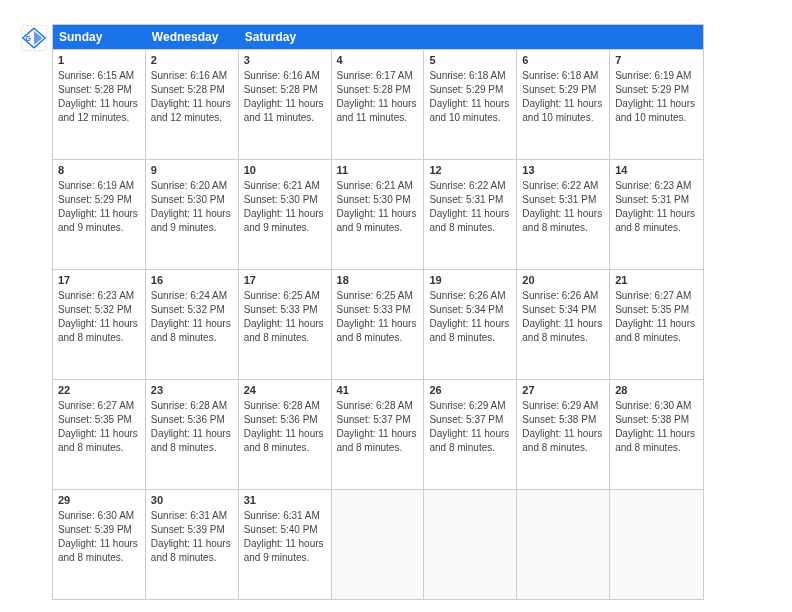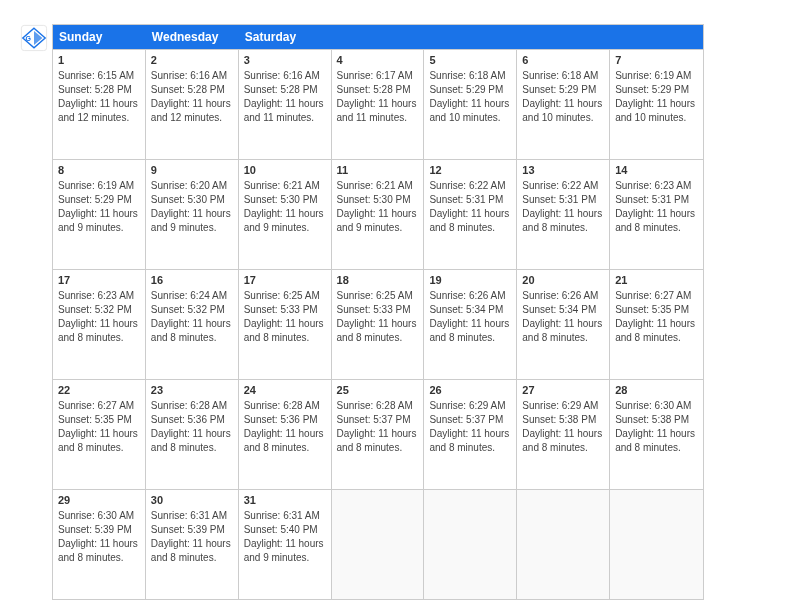--- a/index.html
+++ b/index.html
@@ -284,21 +284,21 @@
 Sunset: 5:36 PM
 Daylight: 11 hours and 8 minutes.</div>
           </div>
           <div class="cal-cell">
             <div class="day-num">24</div>
             <div class="cell-text" style="white-space: pre-line;">Sunrise: 6:28 AM
 Sunset: 5:36 PM
 Daylight: 11 hours and 8 minutes.</div>
           </div>
           <div class="cal-cell">
-            <div class="day-num">25</div>
+            <div class="day-num">41</div>
             <div class="cell-text" style="white-space: pre-line;">Sunrise: 6:28 AM
 Sunset: 5:37 PM
 Daylight: 11 hours and 8 minutes.</div>
           </div>
           <div class="cal-cell">
             <div class="day-num">26</div>
             <div class="cell-text" style="white-space: pre-line;">Sunrise: 6:29 AM
 Sunset: 5:37 PM
 Daylight: 11 hours and 8 minutes.</div>
           </div>

